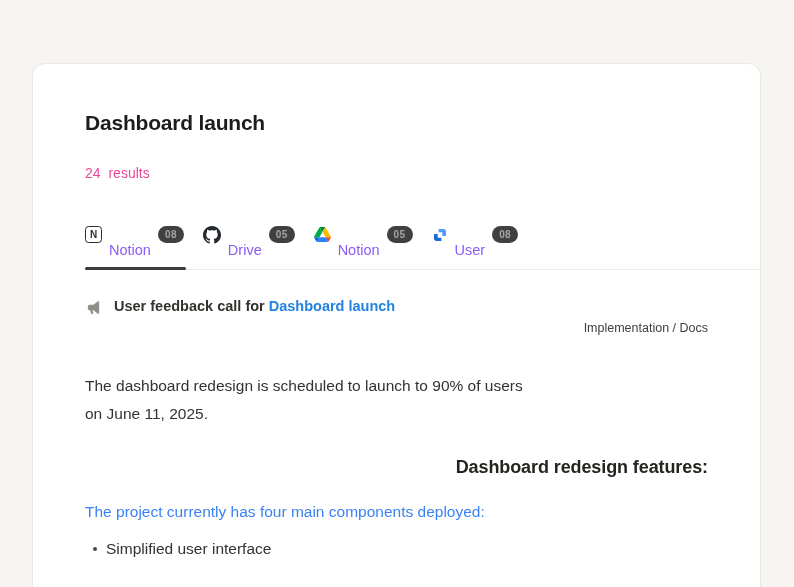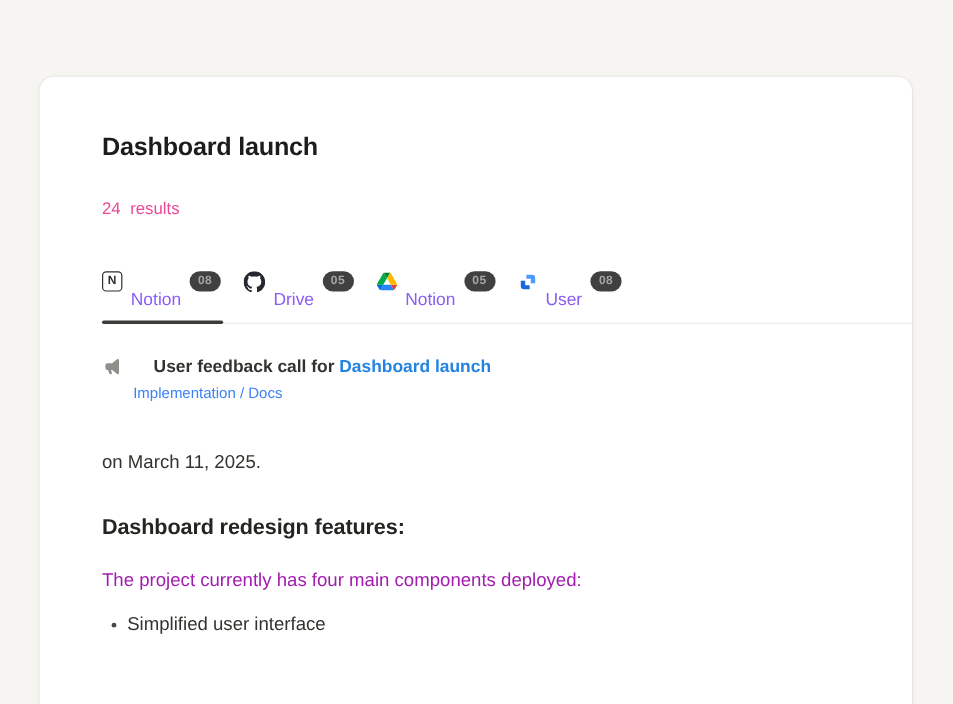--- a/index.html
+++ b/index.html
@@ -43,33 +43,33 @@
   }
   .notion-box{
     width:15px;height:15px;border:1.6px solid #2f2e2b;border-radius:3.5px;
     display:flex;align-items:center;justify-content:center;
     font-size:10px;font-weight:700;color:#2f2e2b;background:#fff;
   }
   .tab-icon{display:flex;align-items:center;}
   
   .results{margin-top:27px;}
   .result-item{margin-bottom:23px;}
-  .result-head{display:flex;align-items:flex-start;gap:26px;cursor:pointer;}
+  .result-head{display:flex;align-items:flex-end;gap:12px;cursor:pointer;}
   .result-title{font-size:14.5px;font-weight:600;color:#34322e;line-height:19px;}
   .result-link{color:#2383e2;font-weight:600;margin-left:4px;cursor:pointer;}
   .result-crumb{
-    margin-top:5px;margin-left:26px;font-size:12.5px;color:#3b82f6;
+    margin-top:5px;margin-left:26px;font-size:12.5px;color:#404040;text-align:right;
   }
   
   .body-copy{margin-top:37px;font-size:15.5px;line-height:28px;color:#34322e;}
   .body-copy .line{display:block;}
   .section-heading{
-    margin-top:29px;font-size:18px;font-weight:700;color:#262420;letter-spacing:-0.1px;
+    margin-top:29px;font-size:18px;font-weight:700;color:#262420;letter-spacing:-0.1px;text-align:right;
   }
-  .para2{margin-top:22px;font-size:15.5px;line-height:24px;color:#a21caf;}
+  .para2{margin-top:22px;font-size:15.5px;line-height:24px;color:#3b82f6;}
   .bullet-row{
     margin-top:13px;display:flex;align-items:flex-start;
     font-size:15.5px;line-height:24px;color:#34322e;
   }
   .bullet-dot{
     width:4px;height:4px;border-radius:50%;background:#4a4844;
     margin:10px 9px 0 8px;flex:none;
   }
 </style>
 </head>
@@ -143,21 +143,22 @@
           <span>User feedback call for</span><span class="result-link">Dashboard launch</span>
         </span>
       </div>
       <div class="result-crumb">Implementation / Docs</div>
     </div>
 
 
   </div>
 
   <div class="body-copy">
-    <span class="line">on March 11, 2025.</span>
+    <span class="line">The dashboard redesign is scheduled to launch to 90% of users</span>
+    <span class="line">on June 11, 2025.</span>
   </div>
 
   <div class="section-heading">Dashboard redesign features:</div>
 
   <div class="para2">The project currently has four main components deployed:</div>
 
   <div class="bullet-row">
     <span class="bullet-dot"></span>
     <span>Simplified user interface</span>
   </div>

